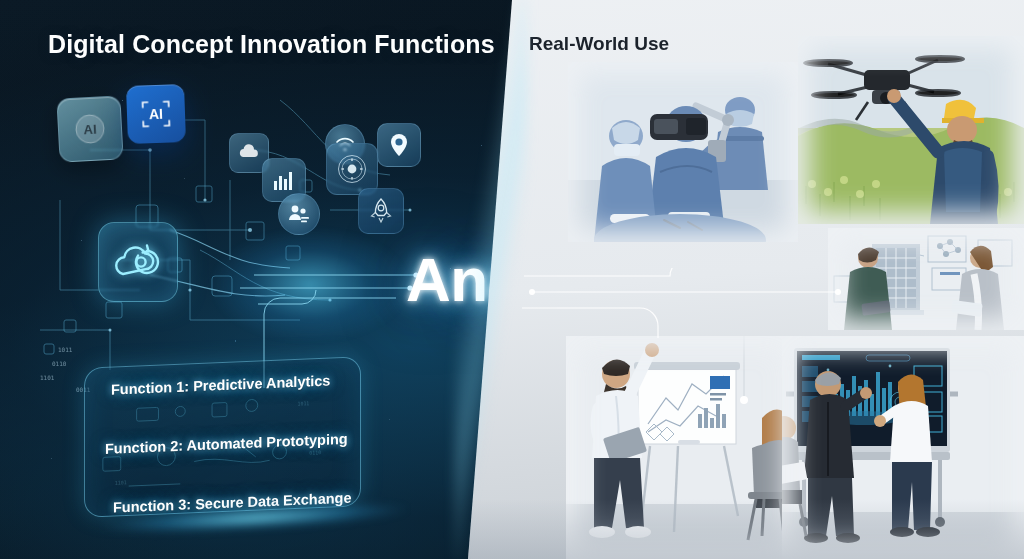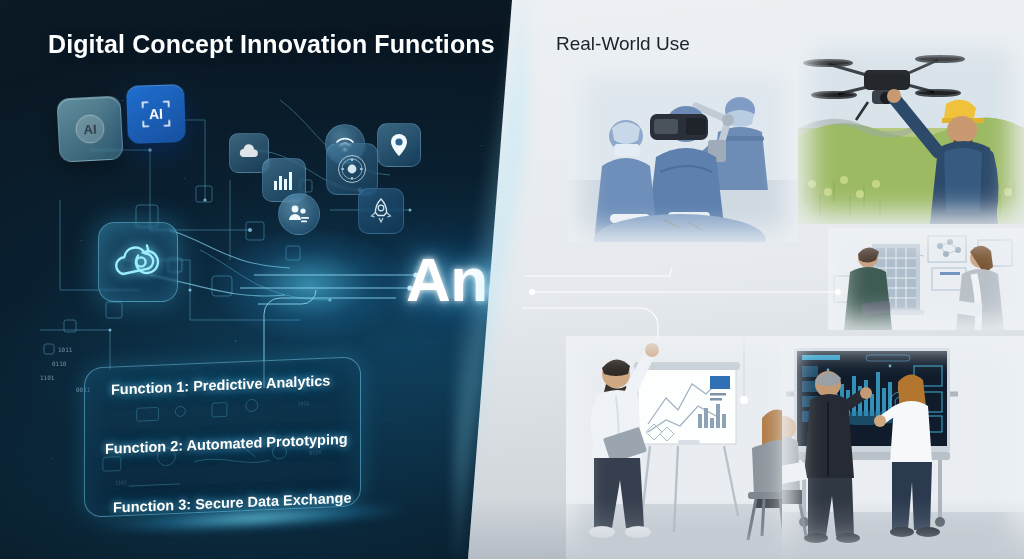--- a/index.html
+++ b/index.html
@@ -156,22 +156,22 @@
     transform:skewY(-3.2deg);filter:blur(5px);
   }
 
   
   .right-panel{
     position:absolute;inset:0;
     clip-path:polygon(512px 0, 1024px 0, 1024px 559px, 468px 559px);
     background:linear-gradient(175deg,#eef1f4 0%,#e6eaee 52%,#d4d9de 80%,#c8ced4 100%);
   }
   .right-title{
-    position:absolute;left:556px;top:33px;
-    font-size:19px;font-weight:400;color:#1b222b;
+    position:absolute;left:529px;top:33px;
+    font-size:19px;font-weight:700;color:#1b222b;
   }
 
   
   .photo{position:absolute;overflow:hidden;}
   .photo::after{
     content:"";position:absolute;inset:0;pointer-events:none;
     box-shadow:inset 0 0 26px 12px rgba(238,241,244,.92);
   }
 
   

